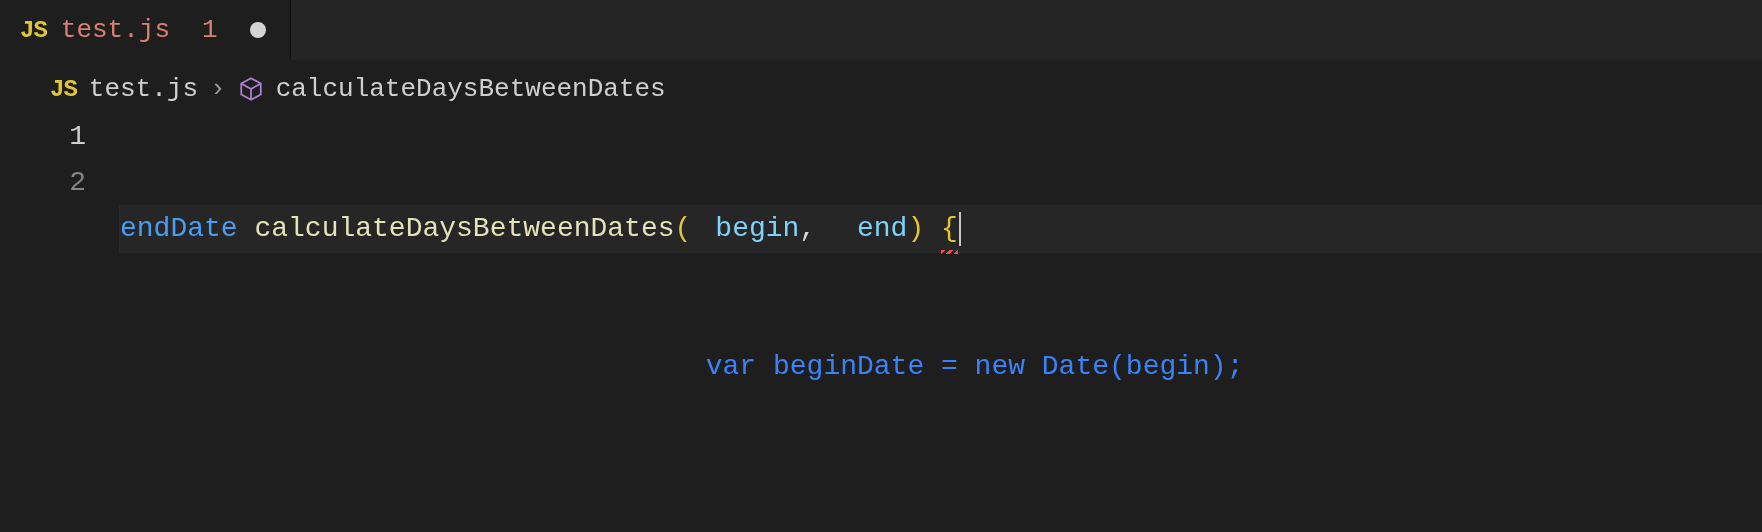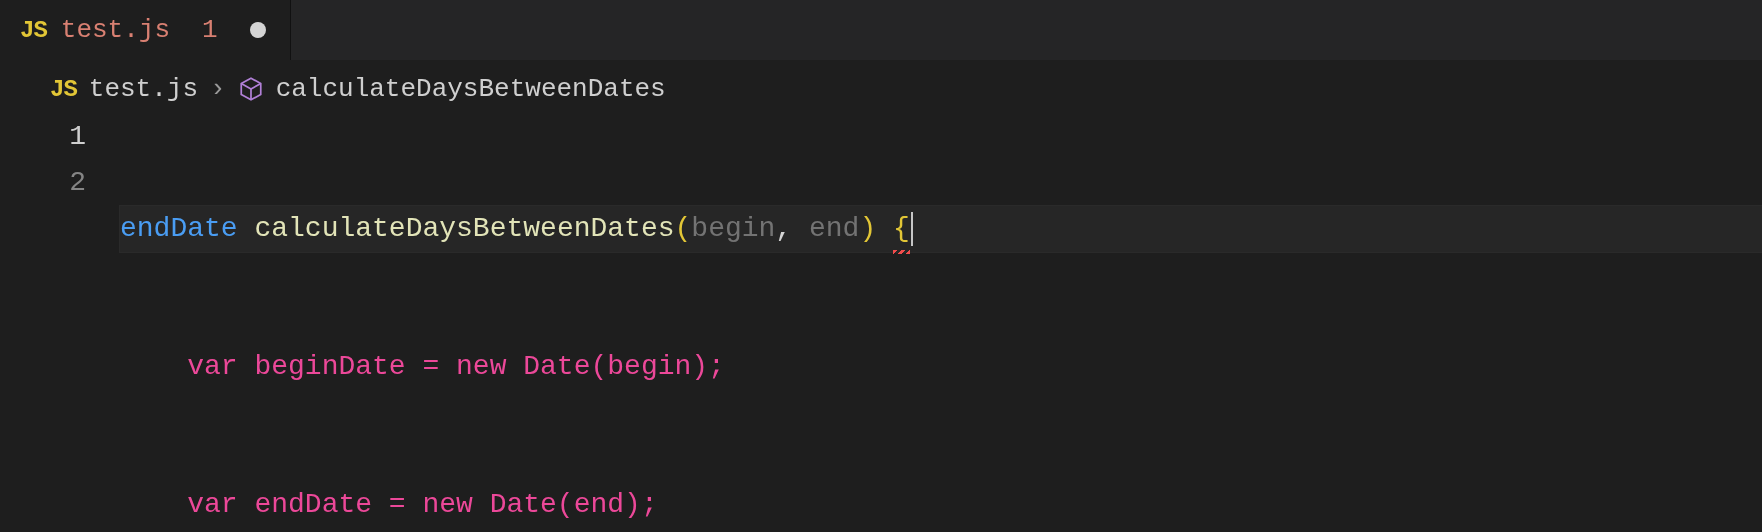--- a/index.html
+++ b/index.html
@@ -85,24 +85,24 @@
     color: #858585;
     user-select: none;
   }
   .gutter .ln-active { color: #cfcfcf; }
   .code {
     flex: 1;
     white-space: pre;
   }
   .tok-keyword  { color: #4a9df3; }
   .tok-funcname { color: #e2e4b8; }
-  .tok-param    { color: #737373; }
+  .tok-param    { color: #7dd3fc; margin-left: 24px; }
   .tok-punc     { color: #e2c636; }
   .tok-punc-w   { color: #d4d4d4; }
-  .tok-ghost    { color: #ec4899; }
+  .tok-ghost    { color: #3b82f6; text-align: center; }
   .line { position: relative; }
   .activeline {
     background: rgba(255,255,255,0.04);
     outline: 1px solid #2a2a2a;
   }
   .cursor {
     display: inline-block;
     width: 2px;
     height: 34px;
     background: #c6c6c6;
@@ -153,19 +153,18 @@
     <div></div>
     <div></div>
     <div></div>
     <div></div>
     <div></div>
     <div>2</div>
   </div>
   <div class="code">
     <div class="line activeline"><span class="tok-keyword">endDate</span> <span class="tok-funcname">calculateDaysBetweenDates</span><span class="tok-punc">(</span><span class="tok-param">begin</span><span class="tok-punc-w">, </span><span class="tok-param">end</span><span class="tok-punc">)</span><span> </span><span class="squiggle tok-punc">{</span><span class="cursor"></span></div>
     <div class="line tok-ghost">    var beginDate = new Date(begin);</div>
-    <div class="line tok-ghost">    var endDate = new Date(end);</div>
     
     
     
     <div class="line"></div>
   </div>
 </div>
 
 </body></html>

